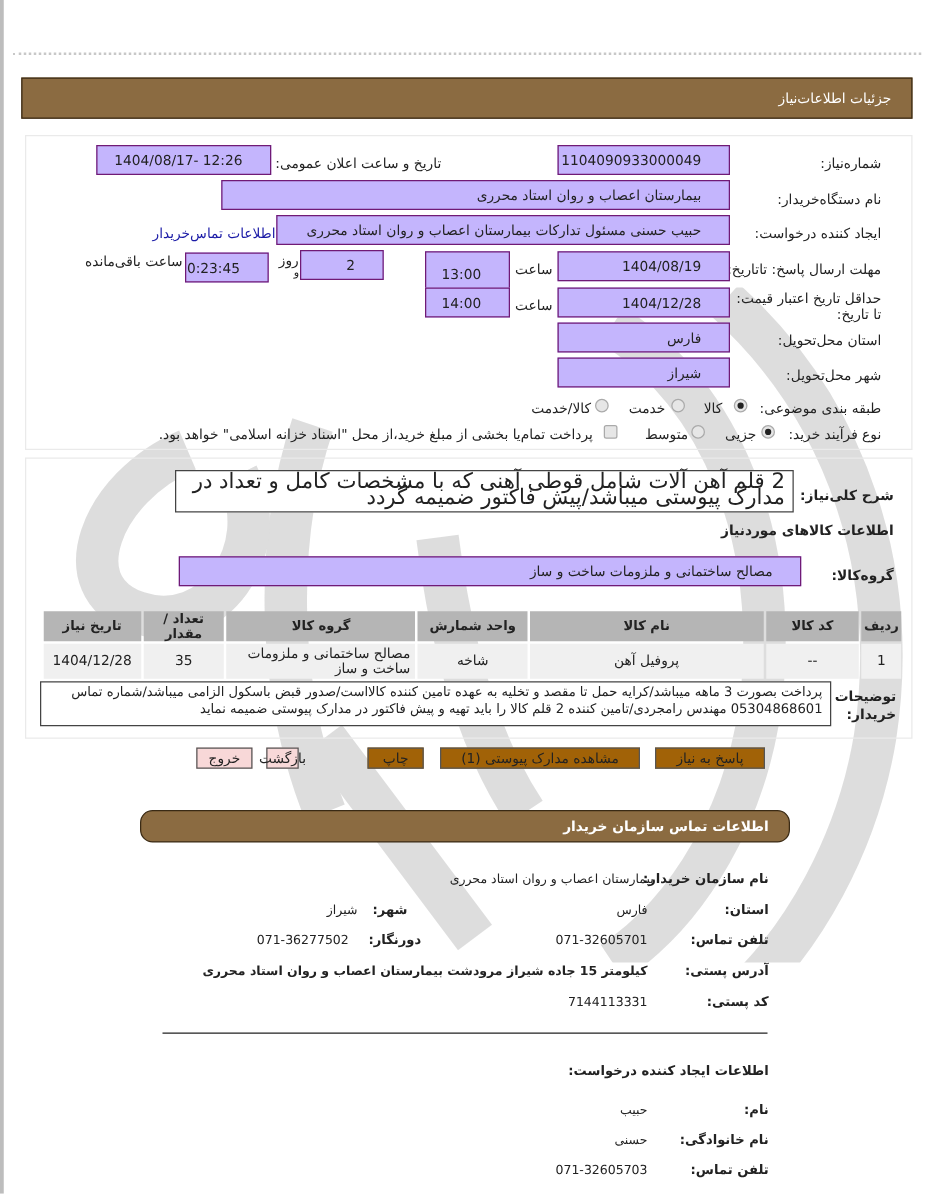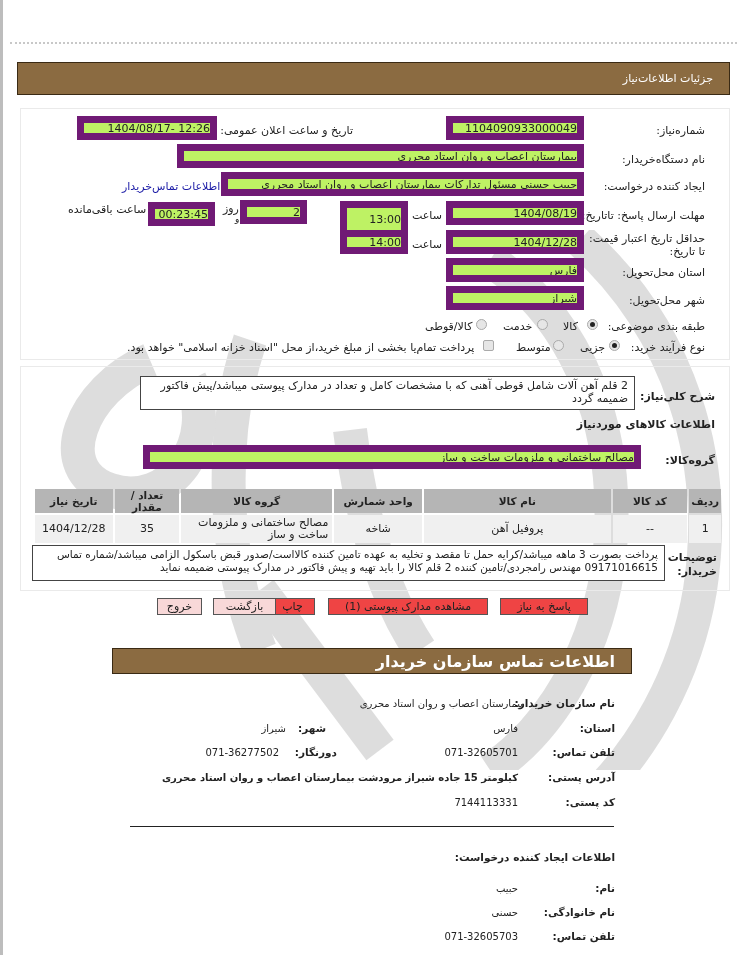--- a/index.html
+++ b/index.html
@@ -9,45 +9,45 @@
   .left-edge { position: absolute; left: 0; top: 0; width: 3px; height: 955px; background: #bdbdbd; }
   .top-rule { position: absolute; left: 10px; right: 8px; top: 42px; border-top: 2px dotted #c8c8c8; }
 
   .watermark { position: absolute; left: 20px; top: 230px; width: 720px; height: 540px; pointer-events: none; z-index: 0; }
 
   .section-header {
     position: absolute; background: #8b6b41; border: 1px solid #3a2a14; color: #fff;
     font-size: 11px; padding-right: 16px; display: flex; align-items: center;
   }
   #hdr1 { left: 17px; top: 62px; width: 713px; height: 33px; font-weight: normal; }
-  #hdr2 { left: 112px; top: 648px; width: 520px; height: 26px; font-weight: bold; font-size: 16px; }
+  #hdr2 { left: 112px; top: 648px; width: 520px; height: 26px; font-weight: bold; font-size: 11px; border-radius: 10px; }
 
   .panel { position: absolute; border: 1px solid #eaeaea; background: transparent; z-index: 1; }
   #panel1 { left: 20px; top: 108px; width: 710px; height: 252px; }
   #panel2 { left: 20px; top: 366px; width: 710px; height: 225px; }
 
   .lbl { position: absolute; font-size: 11px; color: #222; white-space: nowrap; z-index: 2; }
   .lbl.bold { font-weight: bold; }
-  .box { position: absolute; border: 7px solid #701a75; background: #bef264; font-size: 11px; padding: 0 0; display: flex; align-items: center; z-index: 2; white-space: nowrap; overflow: hidden; }
+  .box { position: absolute; border: 1px solid #701a75; background: #c4b5fd; font-size: 11px; padding: 0 22px; display: flex; align-items: center; z-index: 2; white-space: nowrap; overflow: hidden; }
   .box.ltr { direction: ltr; justify-content: flex-end; }
   .box.rtl { justify-content: flex-start; }
   .link { color: #1a1aa6; cursor: pointer; }
 
   .radio { position: absolute; width: 11px; height: 11px; border-radius: 50%; border: 1px solid #aaa; background: #e6e6e6; z-index: 2; }
   .radio.on::after { content: ""; position: absolute; left: 2px; top: 2px; width: 5px; height: 5px; border-radius: 50%; background: #222; }
   .check { position: absolute; width: 11px; height: 11px; border: 1px solid #aaa; background: #e6e6e6; border-radius: 2px; z-index: 2; }
 
-  .textarea { position: absolute; border: 1px solid #444; background: #fff; font-size: 11px; padding: 2px 6px; line-height: 13px; z-index: 2; text-align: right; }
+  .textarea { position: absolute; border: 1px solid #444; background: #fff; font-size: 17px; padding: 2px 6px; line-height: 13px; z-index: 2; text-align: right; }
 
   table.items { position: absolute; left: 33px; top: 487px; width: 690px; border-collapse: separate; border-spacing: 2px; z-index: 2; background: transparent; }
   table.items th { background: #b5b5b5; color: #222; font-weight: bold; font-size: 10.5px; height: 20px; text-align: center; }
   table.items td { background: #f0f0f0; font-size: 11px; height: 28px; text-align: center; line-height: 12px; padding: 0 4px; }
 
   .btn { position: absolute; height: 17px; border: 1px solid #555; font-size: 11px; display: flex; align-items: center; justify-content: center; cursor: pointer; z-index: 2; top: 598px; }
-  .btn.green { background: #ef4444; }
+  .btn.green { background: #a16207; margin-left: 24px; }
   .btn.red { background: #f8d8d8; }
 
   .c-lbl { position: absolute; font-size: 10.5px; font-weight: bold; white-space: nowrap; z-index: 2; }
   .c-val { position: absolute; font-size: 10px; white-space: nowrap; z-index: 2; }
   .c-val.ltr { direction: ltr; }
   .hr2 { position: absolute; left: 130px; top: 826px; width: 484px; border-top: 1px solid #222; z-index: 2; }
 </style>
 </head>
 <body>
 
@@ -103,21 +103,21 @@
 
 <span class="lbl" style="right:40px; top:294px;">شهر محل‌تحویل:</span>
 <div class="box rtl" style="left:446px; top:286px; width:138px; height:24px;">شیراز</div>
 
 <span class="lbl" style="right:40px; top:320px;">طبقه بندی موضوعی:</span>
 <span class="radio on" style="left:587px; top:319px;"></span>
 <span class="lbl" style="left:563px; top:320px;">کالا</span>
 <span class="radio" style="left:537px; top:319px;"></span>
 <span class="lbl" style="left:503px; top:320px;">خدمت</span>
 <span class="radio" style="left:476px; top:319px;"></span>
-<span class="lbl" style="left:425px; top:320px;">کالا/قوطی</span>
+<span class="lbl" style="left:425px; top:320px;">کالا/خدمت</span>
 
 <span class="lbl" style="right:40px; top:341px;">نوع فرآیند خرید:</span>
 <span class="radio on" style="left:609px; top:340px;"></span>
 <span class="lbl" style="left:580px; top:341px;">جزیی</span>
 <span class="radio" style="left:553px; top:340px;"></span>
 <span class="lbl" style="left:516px; top:341px;">متوسط</span>
 <span class="check" style="left:483px; top:340px;"></span>
 <span class="lbl" style="left:127px; top:341px;">پرداخت تمام‌یا بخشی از مبلغ خرید،از محل "اسناد خزانه اسلامی" خواهد بود.</span>
 
 <div class="panel" id="panel2"></div>
@@ -149,26 +149,26 @@
       <td>پروفیل آهن</td>
       <td>شاخه</td>
       <td style="text-align:right;">مصالح ساختمانی و ملزومات ساخت و ساز</td>
       <td>35</td>
       <td>1404/12/28</td>
     </tr>
   </tbody>
 </table>
 
 <span class="lbl bold" style="right:28px; top:551px; white-space:normal; width:52px; line-height:14px;margin-left:17px;">توضیحات خریدار:</span>
-<div class="textarea" style="left:32px; top:545px; width:633px; height:36px; font-size:10.5px;">پرداخت بصورت 3 ماهه میباشد/کرایه حمل تا مقصد و تخلیه به عهده تامین کننده کالااست/صدور قبض باسکول الزامی میباشد/شماره تماس 09171016615 مهندس رامجردی/تامین کننده 2 قلم کالا را باید تهیه و پیش فاکتور در مدارک پیوستی ضمیمه نماید</div>
+<div class="textarea" style="left:32px; top:545px; width:633px; height:36px; font-size:10.5px;">پرداخت بصورت 3 ماهه میباشد/کرایه حمل تا مقصد و تخلیه به عهده تامین کننده کالااست/صدور قبض باسکول الزامی میباشد/شماره تماس 05304868601 مهندس رامجردی/تامین کننده 2 قلم کالا را باید تهیه و پیش فاکتور در مدارک پیوستی ضمیمه نماید</div>
 
 <div class="btn green" style="left:500px; width:88px;">پاسخ به نیاز</div>
 <div class="btn green" style="left:328px; width:160px;">مشاهده مدارک پیوستی (1)</div>
 <div class="btn green" style="left:270px; width:45px;">چاپ</div>
-<div class="btn red" style="left:213px; width:63px;">بازگشت</div>
+<div class="btn red" style="left:213px; width:26px;">بازگشت</div>
 <div class="btn red" style="left:157px; width:45px;">خروج</div>
 
 <div class="section-header" id="hdr2">
   <span>اطلاعات تماس سازمان خریدار</span>
 </div>
 
 <span class="c-lbl" style="right:130px; top:697px;">نام سازمان خریدار:</span>
 <span class="c-val" style="right:222px; top:698px;">بیمارستان اعصاب و روان استاد محرری</span>
 
 <span class="c-lbl" style="right:130px; top:722px;">استان:</span>

